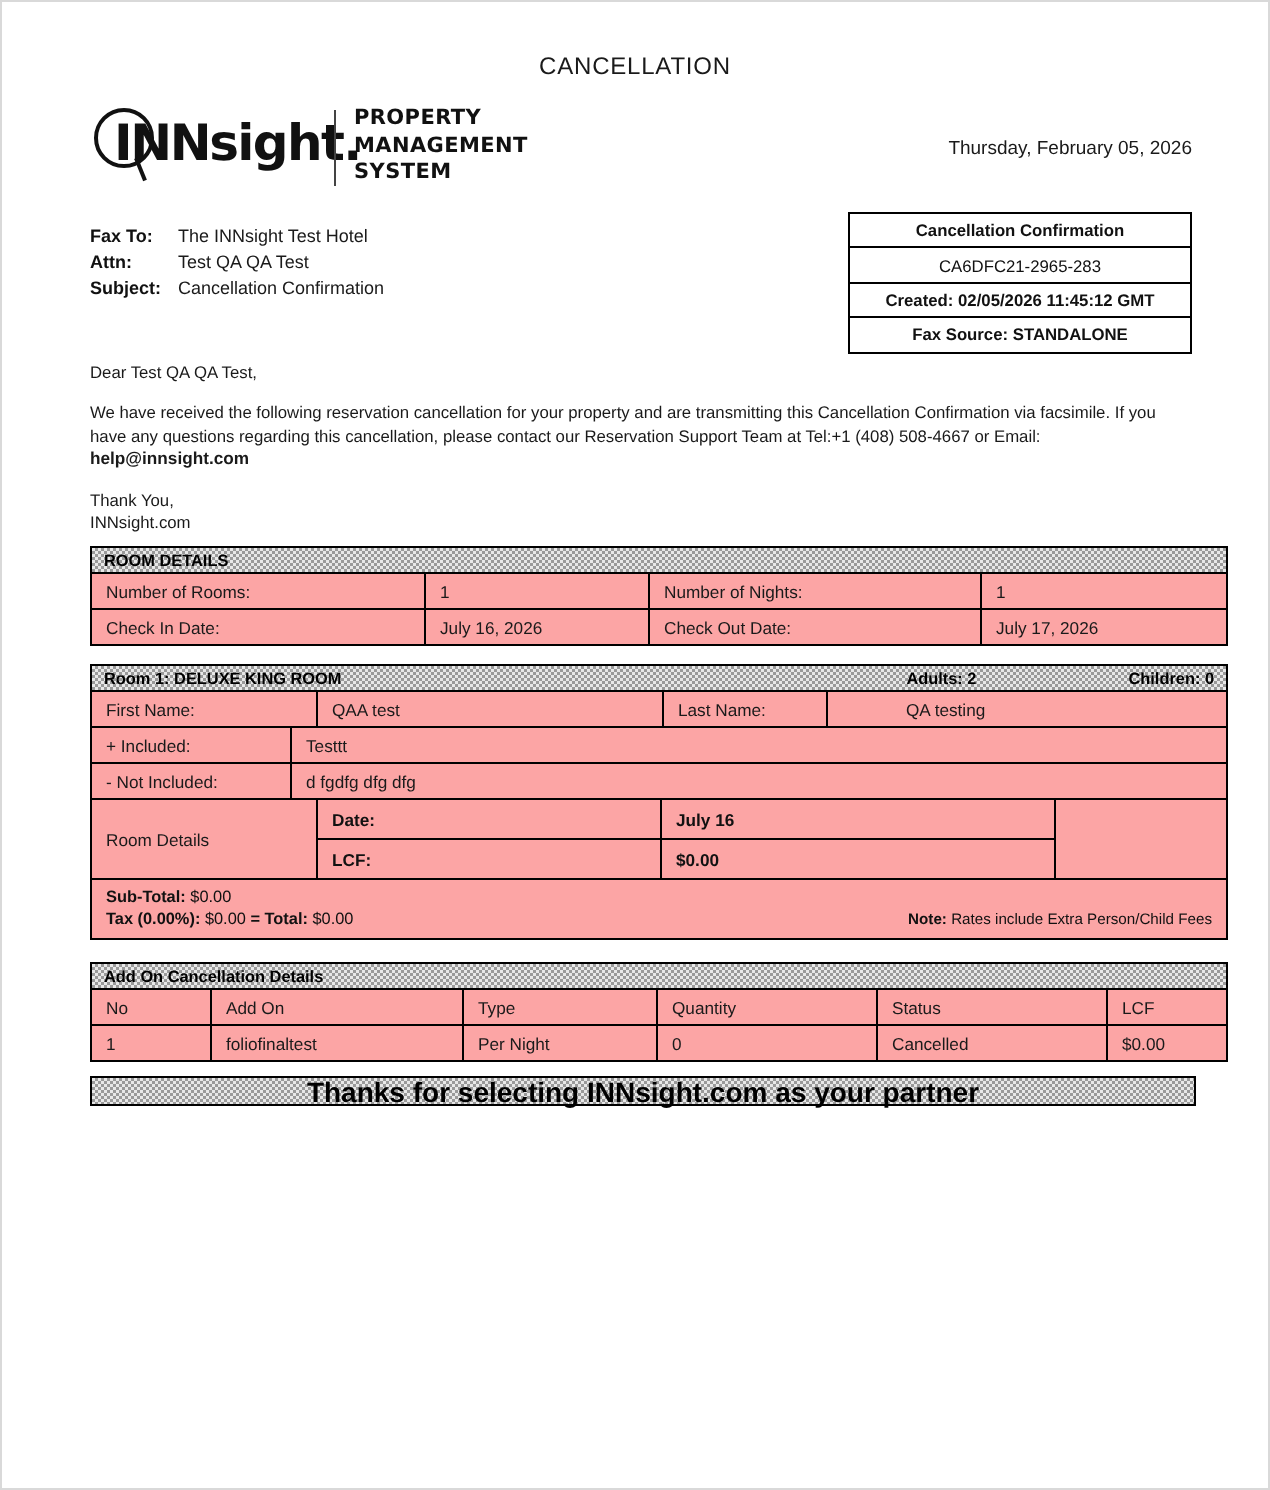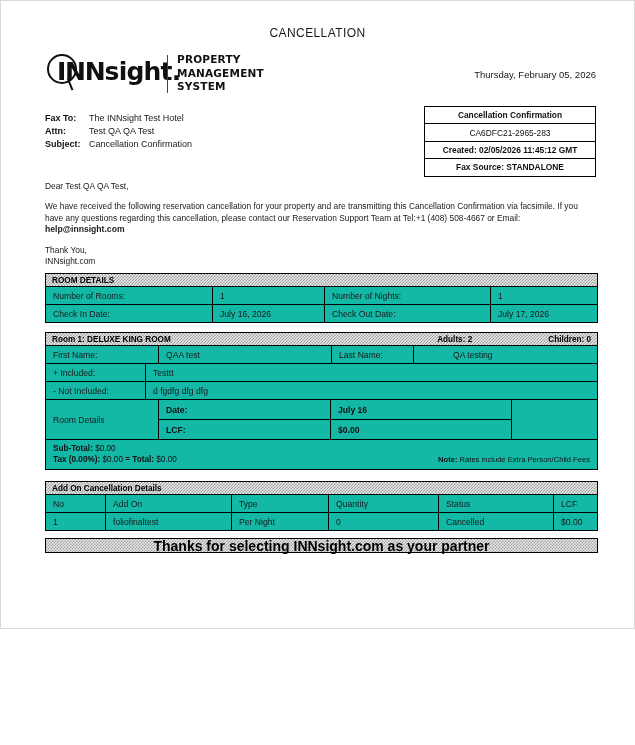--- a/index.html
+++ b/index.html
@@ -12,21 +12,21 @@
     height: 745px;
     font-family: "Liberation Sans", sans-serif;
     color: #111;
     position: relative;
     overflow: hidden;
   }
   .page {
     position: absolute;
     left: 0; top: 0;
     width: 635px;
-    height: 629px;
+    height: 745px;
     box-sizing: border-box;
     border: 1px solid #d9d9d9;
     background: #fff;
   }
   .doc-title {
     position: absolute;
     left: 0; right: 0;
     top: 25px;
     text-align: center;
     font-size: 12px;
@@ -165,24 +165,24 @@
     color: #1a1a1a;
   }
   .letter p { margin: 0 0 9px 0; }
   .letter .email { font-weight: bold; font-size: 8.6px; }
   .letter .sig { margin-bottom: 0; }
 
   
   .tbl {
     position: absolute;
     left: 44px;
-    right: 36px;
+    right: 20px;
     border: 1.4px solid #000;
     box-sizing: border-box;
-    background: #14b8a6;
+    background: #fca5a5;
   }
   .hatch {
     background-color: #e8e8e8;
     background-image:
       linear-gradient(45deg, #9a9a9a 25%, transparent 25%, transparent 75%, #9a9a9a 75%),
       linear-gradient(45deg, #9a9a9a 25%, transparent 25%, transparent 75%, #9a9a9a 75%);
     background-size: 3px 3px;
     background-position: 0 0, 1.5px 1.5px;
   }
   .bar {

